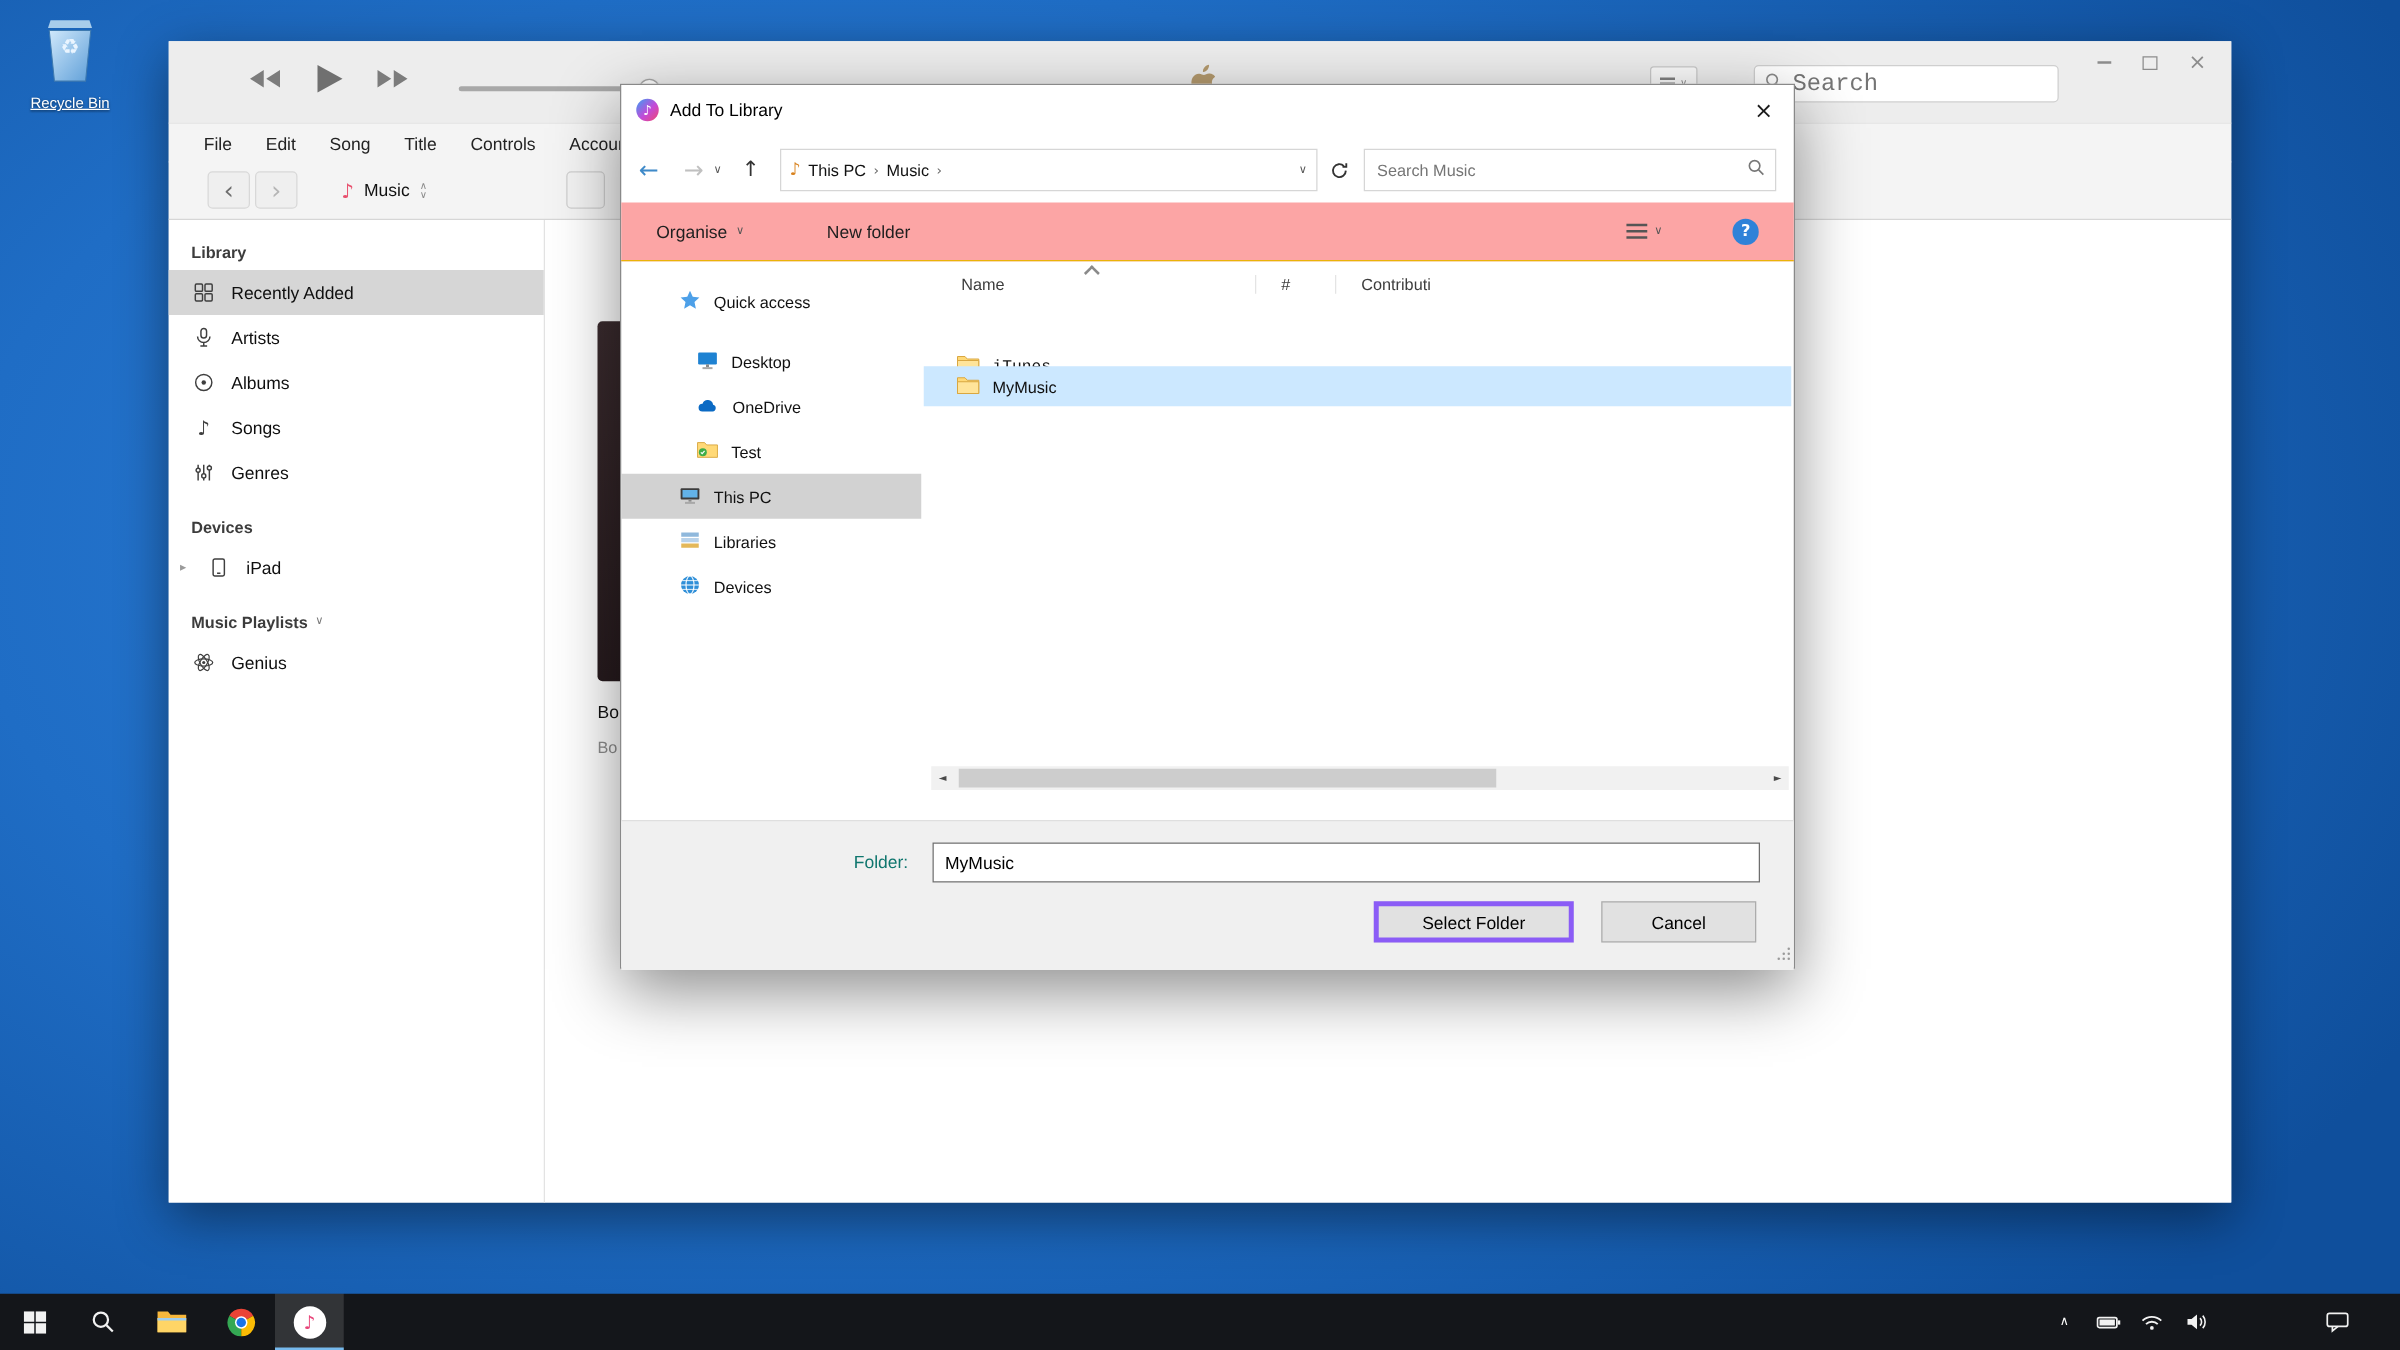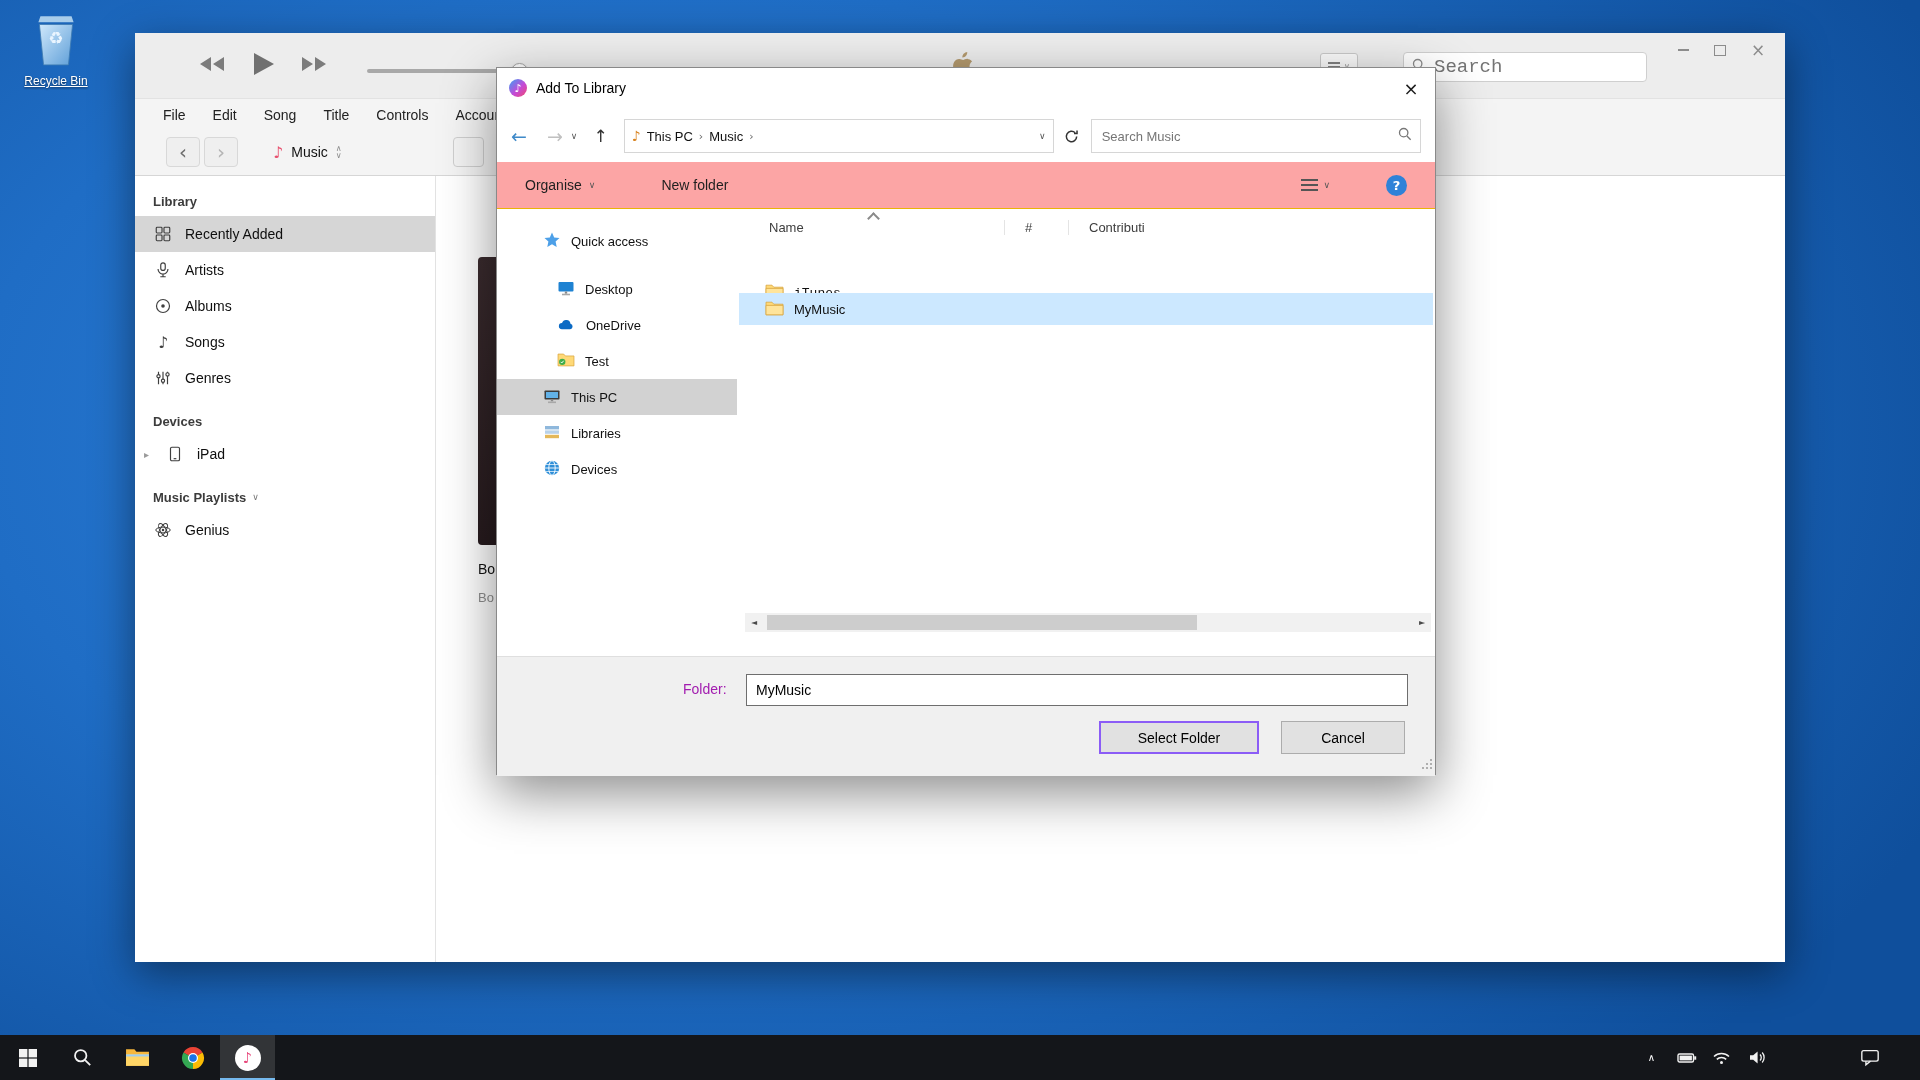--- a/index.html
+++ b/index.html
@@ -83,24 +83,24 @@
   .col-num{width:64px;}
   .col-title{width:274px;}
   .col-contrib{flex:1;border-right:none;}
   .sortcaret{position:absolute;left:132px;top:5px;width:7px;height:7px;border-left:2px solid #8a8a8a;border-top:2px solid #8a8a8a;transform:rotate(45deg);}
   .file-row{position:absolute;left:2px;right:2px;height:32px;display:flex;align-items:center;gap:10px;padding-left:26px;font-size:13px;color:#0f0f0f;}
   .file-row.sel{background:#cce8ff;}
   .hscroll{position:absolute;left:8px;right:4px;top:404px;height:19px;background:#f1f1f1;}
   .hs-arrow{position:absolute;top:0;width:18px;height:19px;display:flex;align-items:center;justify-content:center;font-size:8px;color:#4a4a4a;}
   .hs-thumb{position:absolute;left:22px;top:2px;width:430px;height:15px;background:#cdcdcd;}
   .dlg-footer{position:absolute;left:0;right:0;top:588px;height:119px;background:#f0f0f0;border-top:1px solid #dfdfdf;}
-  .folder-label{position:absolute;left:186px;top:24px;font-size:14px;color:#a21caf;}
+  .folder-label{position:absolute;left:186px;top:24px;font-size:14px;color:#0f766e;}
   .folder-input{position:absolute;left:249px;top:17px;width:662px;height:32px;border:1px solid #6e6e6e;background:#fff;font-size:14px;padding:0 9px;color:#000;box-sizing:border-box;font-family:"Liberation Sans",sans-serif;outline:none;}
   .btn{position:absolute;top:64px;height:33px;display:flex;align-items:center;justify-content:center;background:#e1e1e1;font-size:14px;color:#000;box-sizing:border-box;}
-  .btn-select{left:602px;width:160px;border:2px solid #8b5cf6;}
+  .btn-select{left:602px;width:160px;border:4px solid #8b5cf6;}
   .btn-cancel{left:784px;width:124px;border:1px solid #acacac;}
   .grip{position:absolute;right:2px;bottom:2px;}
 
   
   .taskbar{position:absolute;left:0;right:0;bottom:0;height:45px;background:#14161a;display:flex;align-items:stretch;z-index:50;}
   .tb{width:55px;display:flex;align-items:center;justify-content:center;}
   .tb.active{background:rgba(255,255,255,.13);box-shadow:inset 0 -2px 0 #76b9ed;}
   .ti-icon{width:26px;height:26px;border-radius:50%;background:#fff;display:flex;align-items:center;justify-content:center;color:#e8457a;font-size:15px;}
   .tray{margin-left:auto;display:flex;}
   .tb-tray{width:35px;display:flex;align-items:center;justify-content:center;color:#fff;}

